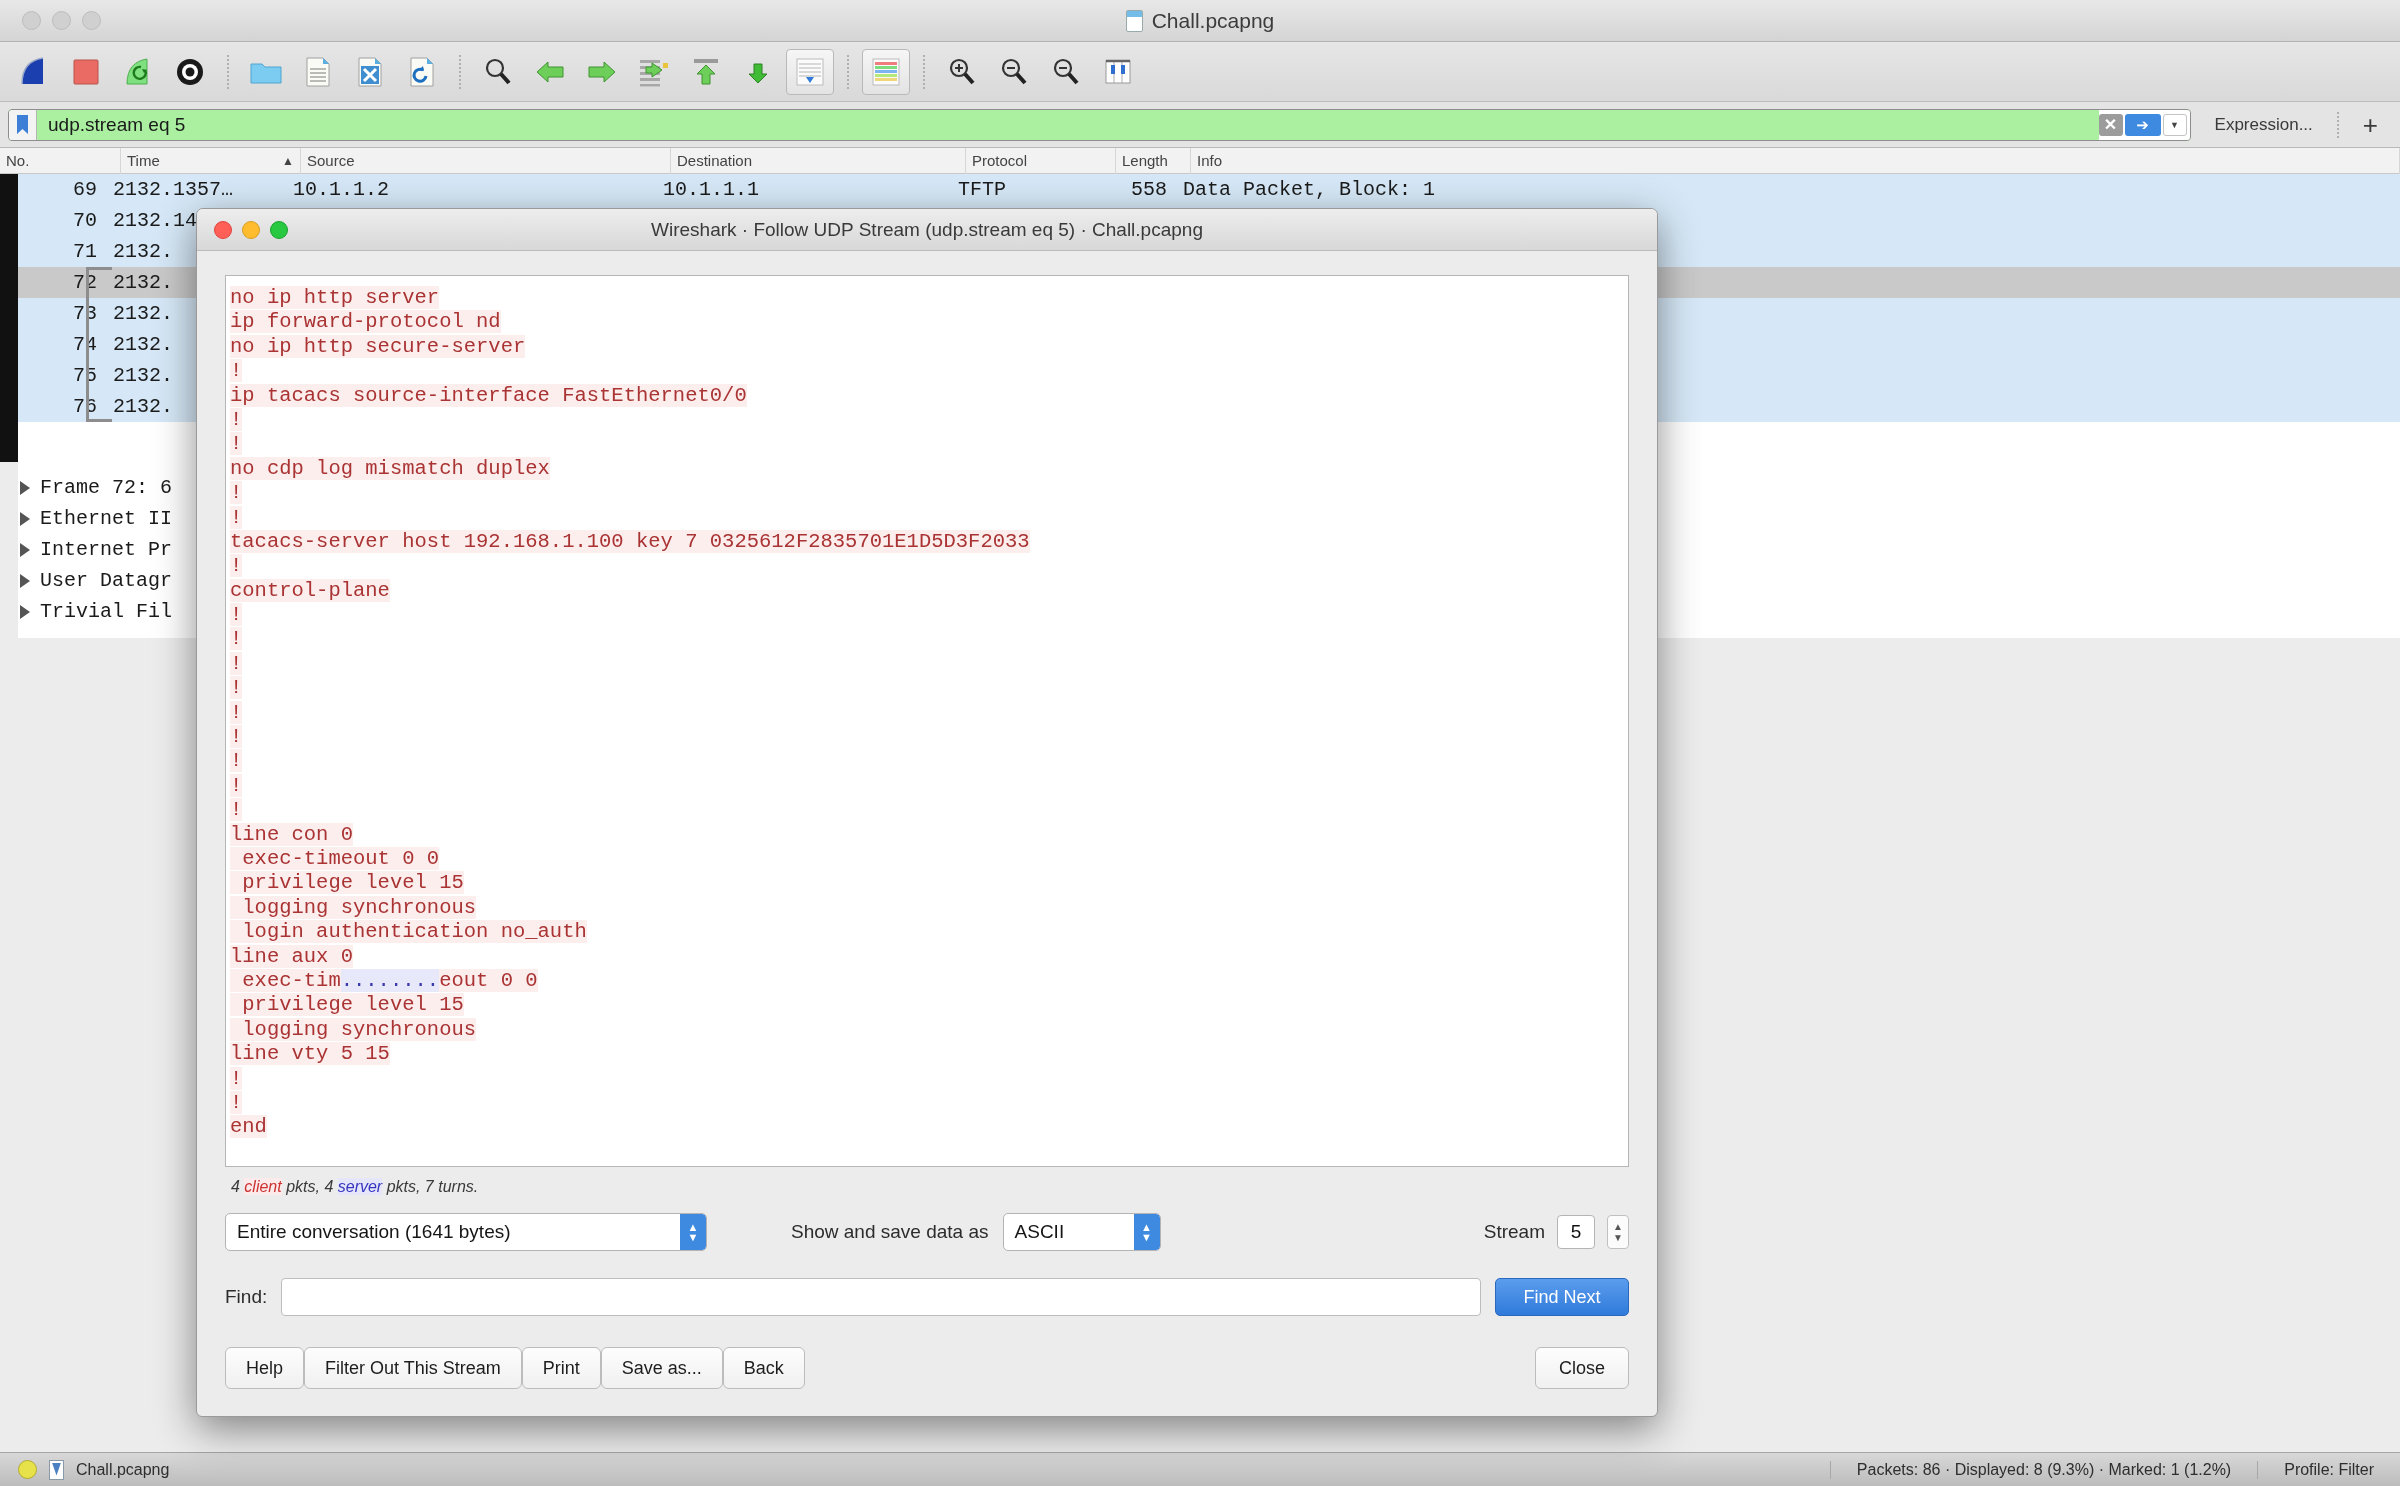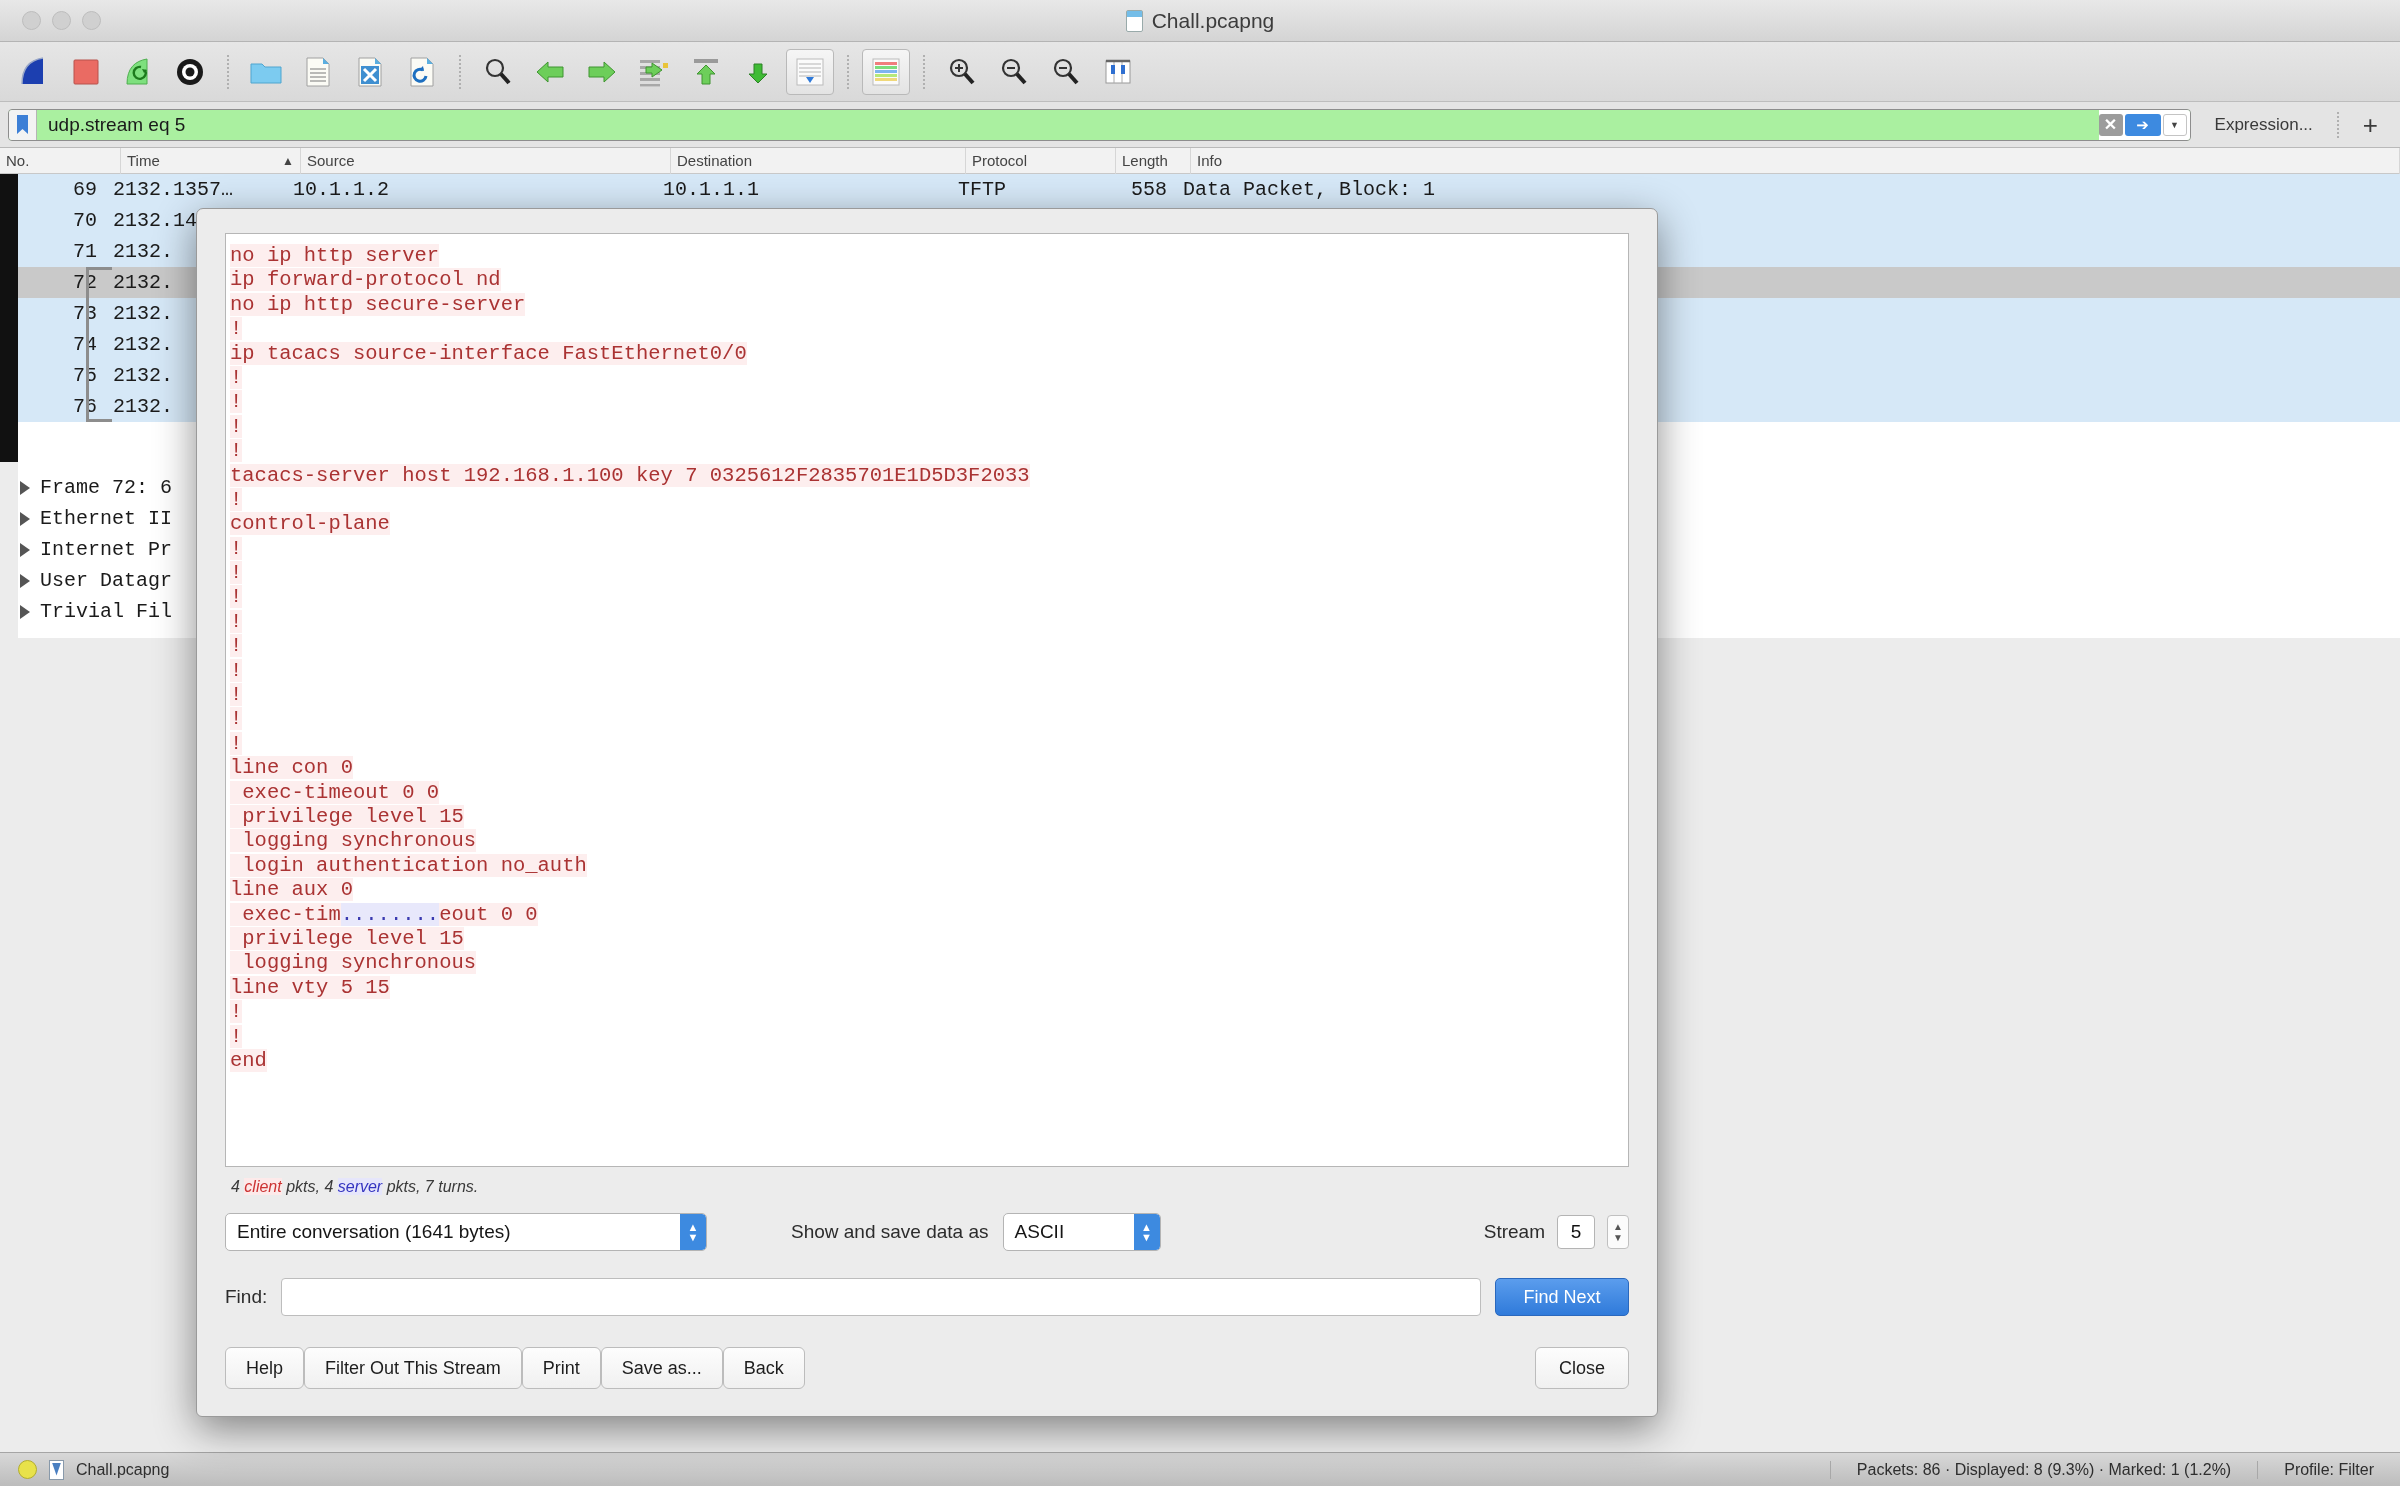--- a/index.html
+++ b/index.html
@@ -583,31 +583,40 @@
     </div>
     <div class="sb-right">
       <span class="sb-cell">Packets: 86 · Displayed: 8 (9.3%) · Marked: 1 (1.2%)</span>
       <span class="sb-cell">Profile: Filter</span>
     </div>
   </div>
 </div>
 
 <div id="follow-dialog">
 
+  <div class="dlg-title">
+    <div class="dlg-traffic">
+      <div class="dt r"></div>
+      <div class="dt y"></div>
+      <div class="dt g"></div>
+    </div>
+    <div class="dlg-title-text">Wireshark · Follow UDP Stream (udp.stream eq 5) · Chall.pcapng</div>
+  </div>
 
   <div class="dlg-body">
 
     <div class="stream-view" id="stream-view">
         <div class="sline"><span class="cli">no ip http server</span></div>
         <div class="sline"><span class="cli">ip forward-protocol nd</span></div>
         <div class="sline"><span class="cli">no ip http secure-server</span></div>
         <div class="sline"><span class="cli">!</span></div>
         <div class="sline"><span class="cli">ip tacacs source-interface FastEthernet0/0</span></div>
         <div class="sline"><span class="cli">!</span></div>
         <div class="sline"><span class="cli">!</span></div>
+        <div class="sline"><span class="cli">no cdp log mismatch duplex</span></div>
         <div class="sline"><span class="cli">!</span></div>
         <div class="sline"><span class="cli">!</span></div>
         <div class="sline"><span class="cli">tacacs-server host 192.168.1.100 key 7 0325612F2835701E1D5D3F2033</span></div>
         <div class="sline"><span class="cli">!</span></div>
         <div class="sline"><span class="cli">control-plane</span></div>
         <div class="sline"><span class="cli">!</span></div>
         <div class="sline"><span class="cli">!</span></div>
         <div class="sline"><span class="cli">!</span></div>
         <div class="sline"><span class="cli">!</span></div>
         <div class="sline"><span class="cli">!</span></div>

